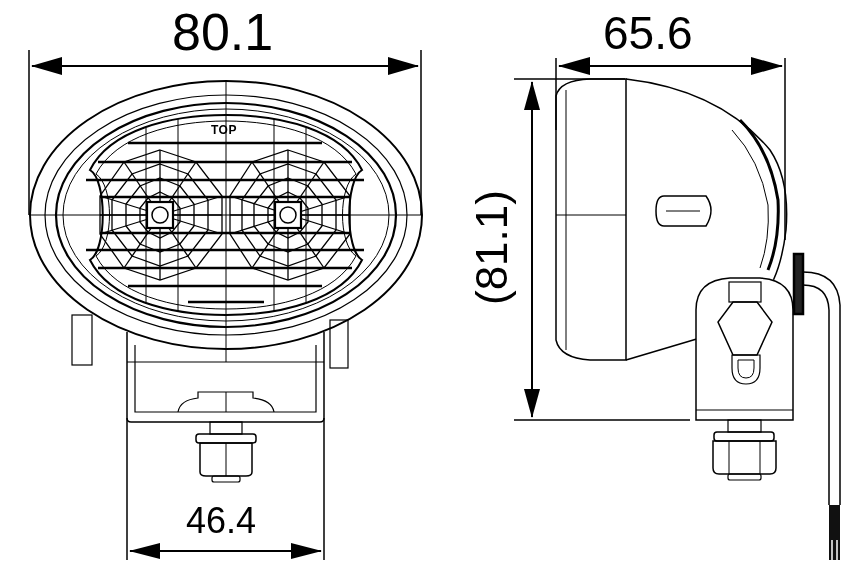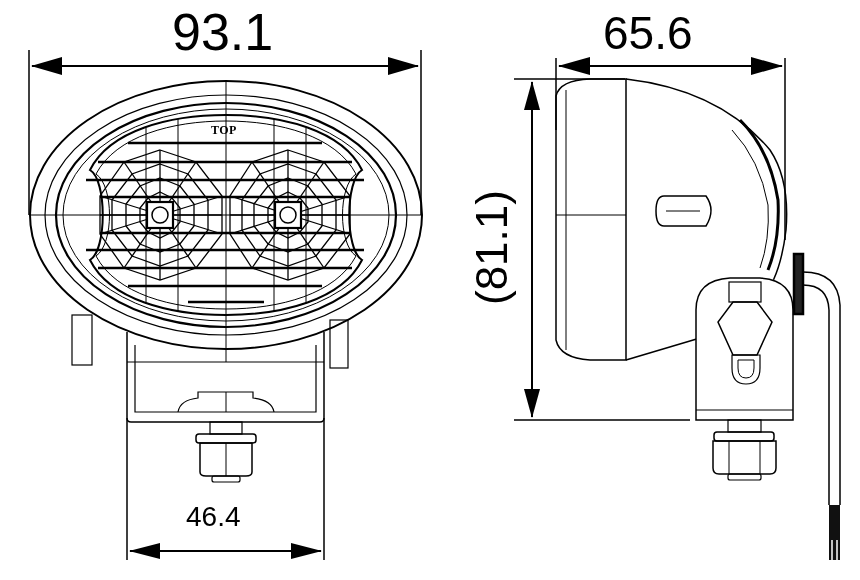--- a/index.html
+++ b/index.html
@@ -2,22 +2,22 @@
 <html><head>
 <meta charset="utf-8">
 <style>
   html, body { margin: 0; padding: 0; background: #ffffff; }
   body { width: 860px; height: 580px; overflow: hidden; position: relative; font-family: "Liberation Sans", sans-serif; }
   #drawing { position: absolute; left: 0; top: 0; }
   .dim-label { position: absolute; font-family: "Liberation Sans", sans-serif; color: #000; line-height: 1; white-space: nowrap; }
   #lbl-width { left: 172px; top: 6px; font-size: 52px; }
   #lbl-depth { left: 603px; top: 10px; font-size: 46px; }
   #lbl-height { left: 470px; top: 305px; font-size: 44px; transform: rotate(-90deg); transform-origin: left top; }
-  #lbl-bracket { left: 186px; top: 503px; font-size: 28px; }
-  #lbl-top { position: absolute; left: 211px; top: 124px; font-size: 12px; font-weight: bold; letter-spacing: 0.5px; font-family: Liberation Serif, serif; }
+  #lbl-bracket { left: 186px; top: 503px; font-size: 36px; }
+  #lbl-top { position: absolute; left: 211px; top: 124px; font-size: 12px; font-weight: bold; letter-spacing: 0.5px; }
 </style>
 </head>
 <body>
 
 <svg id="drawing" width="860" height="580" viewBox="0 0 860 580" xmlns="http://www.w3.org/2000/svg" fill="none" stroke="#000" stroke-width="1.5">
 
   <g>
 
     <g>
       <line x1="29" y1="50" x2="29" y2="215" stroke-width="1.5"></line>
@@ -163,17 +163,17 @@
       <rect x="728" y="420" width="33" height="12" stroke-width="1.2"></rect>
       <rect x="714" y="432" width="60" height="9" rx="3" stroke-width="1.5"></rect>
       <path d="M 713 441 L 776 441 L 776 468 Q 776 474 770 474 L 719 474 Q 713 474 713 468 Z" stroke-width="1.5"></path>
       <line x1="729" y1="441" x2="729" y2="474" stroke-width="1"></line>
       <line x1="760" y1="441" x2="760" y2="474" stroke-width="1"></line>
       <rect x="728" y="474" width="33" height="6" rx="2" stroke-width="1.2"></rect>
     </g>
   </g>
 </svg>
 
-<div class="dim-label" id="lbl-width">93.1</div>
+<div class="dim-label" id="lbl-width">80.1</div>
 <div class="dim-label" id="lbl-bracket">46.4</div>
 <div class="dim-label" id="lbl-depth">65.6</div>
 <div class="dim-label" id="lbl-height">(81.1)</div>
 <div class="dim-label" id="lbl-top">TOP</div>
 
 </body></html>

